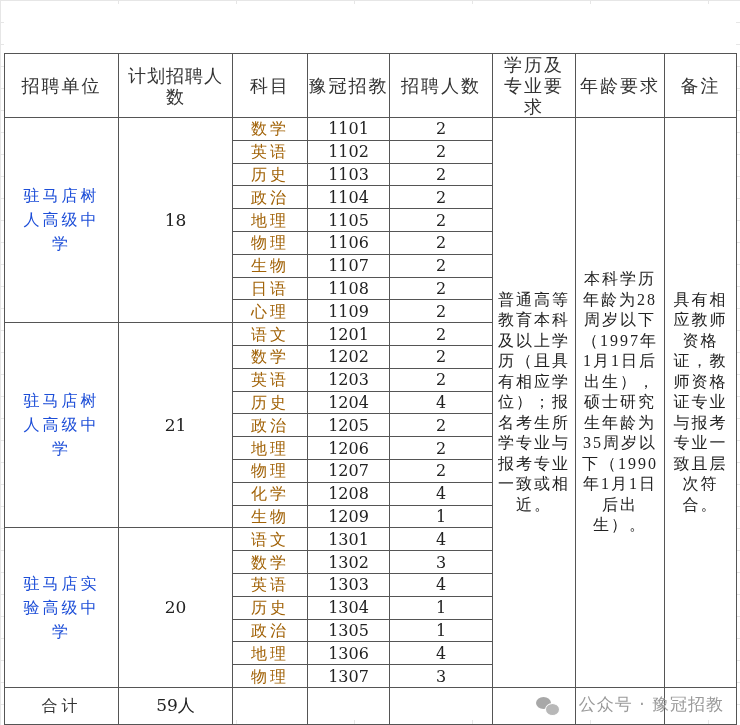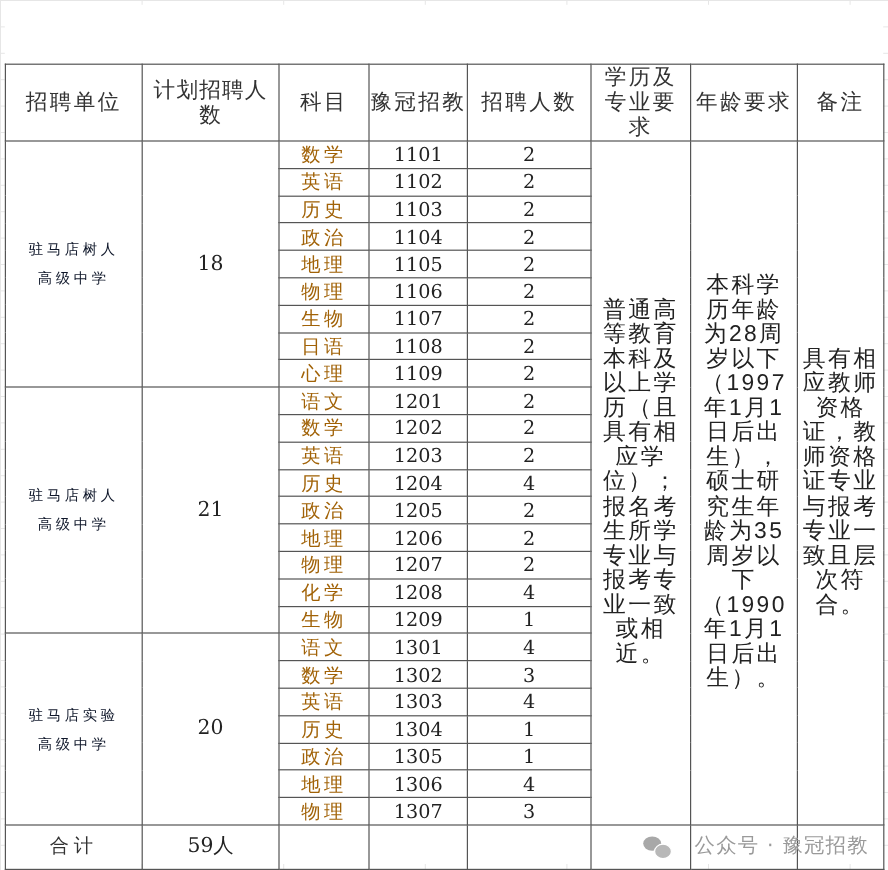--- a/index.html
+++ b/index.html
@@ -38,26 +38,26 @@
     font-family: "DejaVu Sans", "Liberation Sans", sans-serif;
     letter-spacing: 2px; line-height: 21px;
   }
   td { height: 21.8px; font-size: 16px; line-height: 19px; }
   td.subj {
     font-family: "DejaVu Sans", "Liberation Sans", sans-serif;
     letter-spacing: 3px; color: #a16207;
   }
   td.unit {
     font-family: "DejaVu Sans", "Liberation Sans", sans-serif;
-    font-size: 12px; letter-spacing: 3px; line-height: 24px; color: #0f172a; margin-left: 39px;
+    font-size: 16px; letter-spacing: 3px; line-height: 24px; color: #1d4ed8; margin-left: 39px;
   }
   td.plan { font-size: 17px; }
   td.req {
-    font-family: Liberation Sans, sans-serif;
-    font-size: 19px; line-height: 20.5px; letter-spacing: 2px;
+    font-family: Liberation Serif, serif;
+    font-size: 16px; line-height: 20.5px; letter-spacing: 2px;
     padding: 0 3px; color: #222;
   }
   td.total-label {
     height: 36px; font-family: Liberation Sans, sans-serif;
     letter-spacing: 4px; color: #333;
   }
   td.total-val { font-size: 17px; }
   .watermark {
     position: absolute; right: 12px; bottom: 4px;
     display: flex; align-items: center; gap: 19px;

